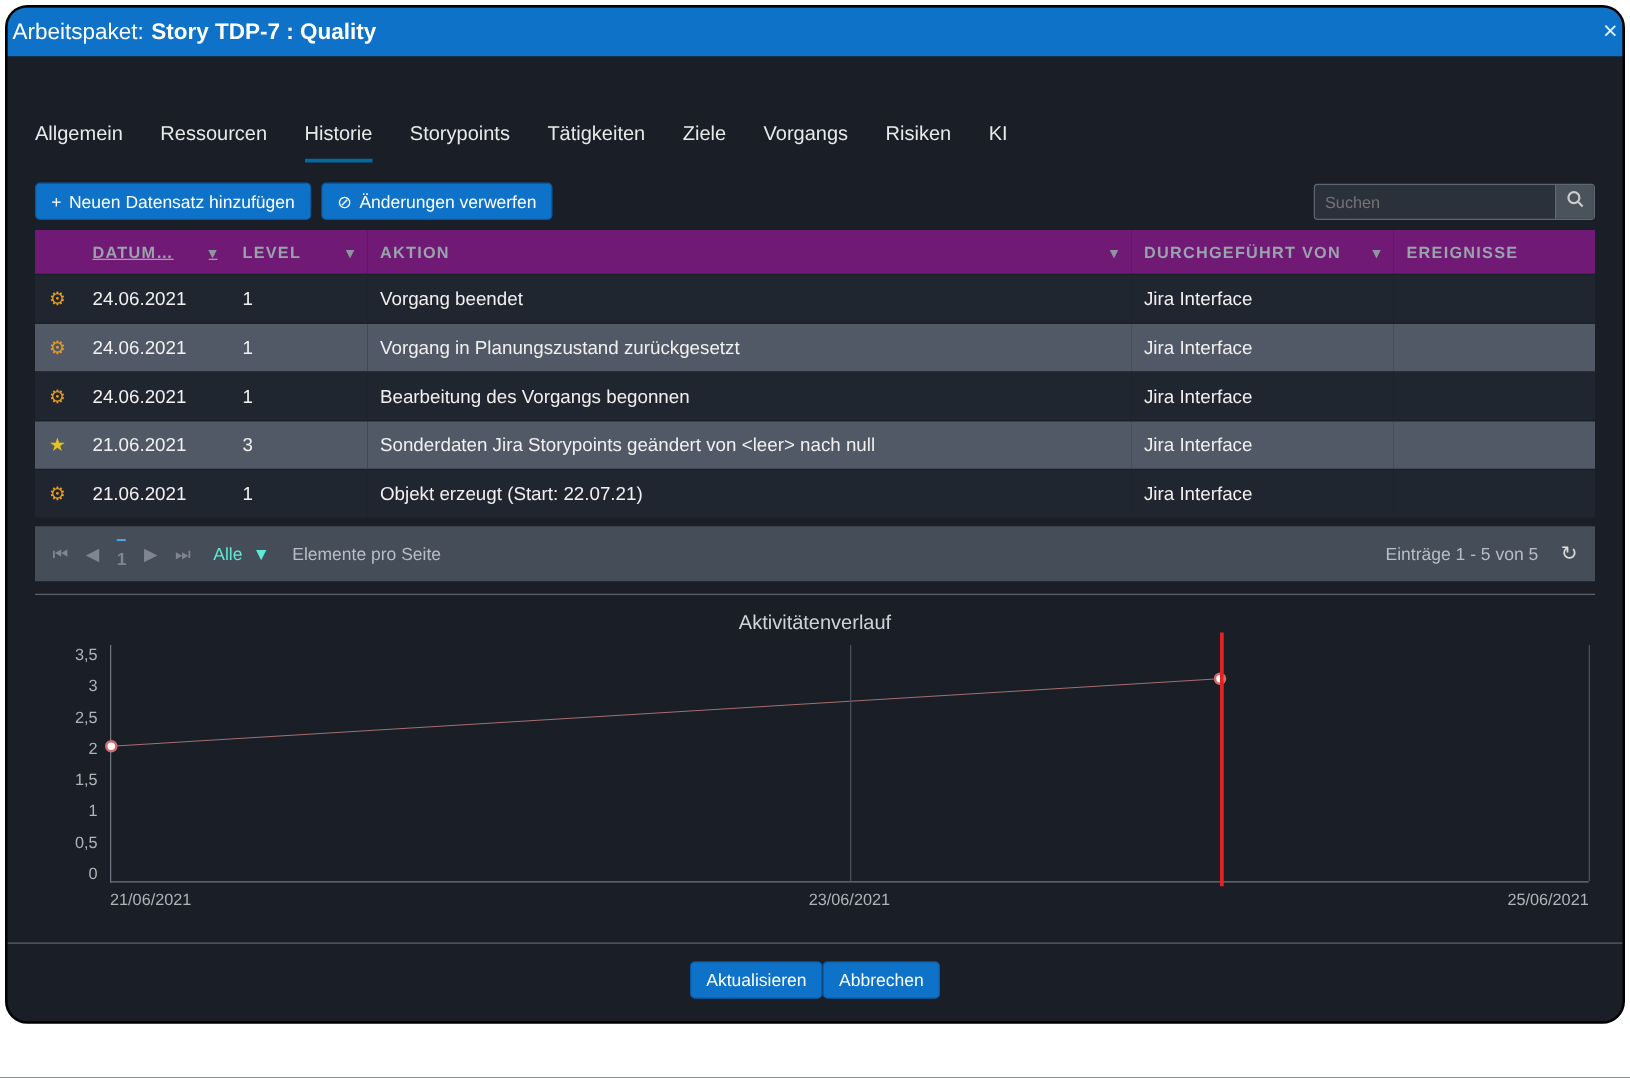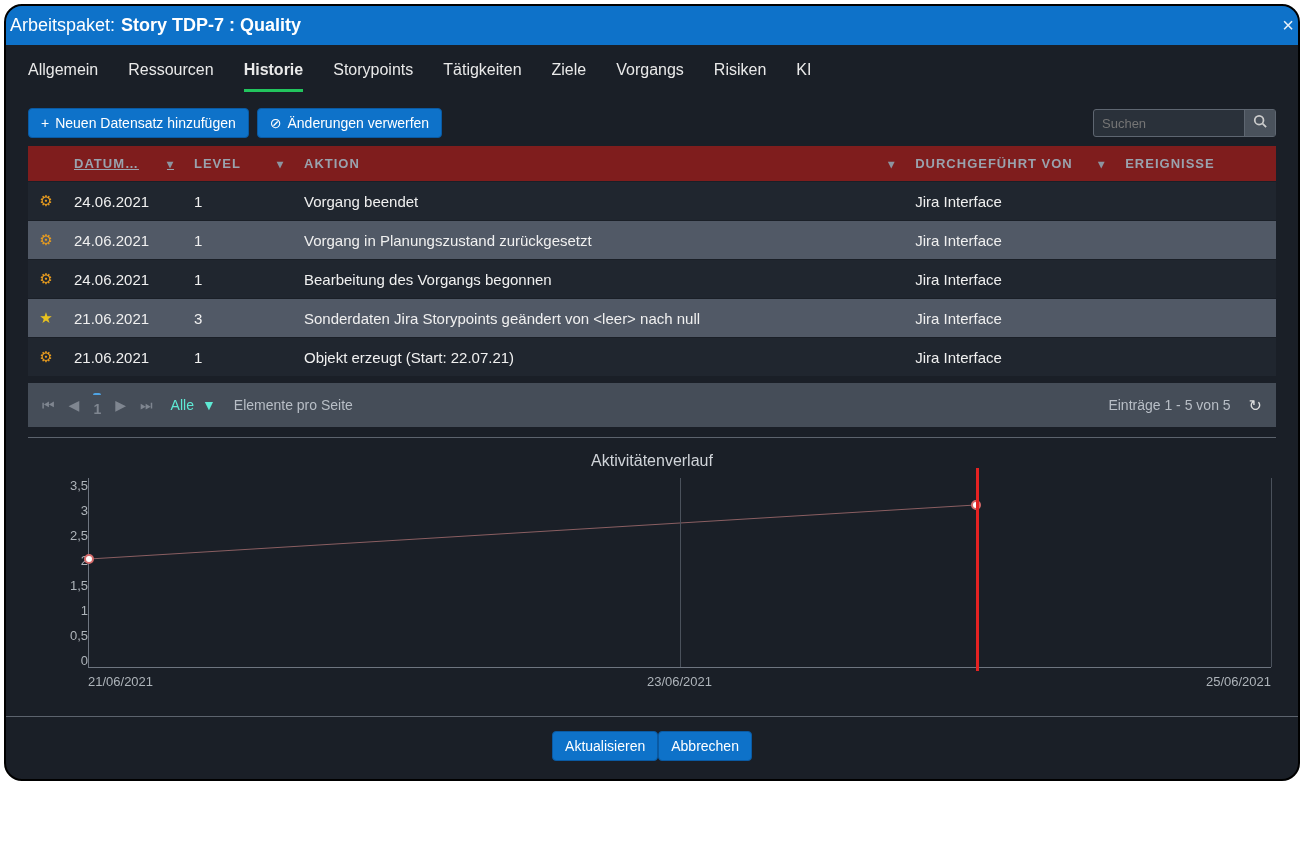--- a/index.html
+++ b/index.html
@@ -29,23 +29,24 @@
   font-size: 18px;
 }
 .modal-header .title { display: flex; gap: 6px; }
 .modal-header .title .bold { font-weight: 700; }
 .modal-header .close { cursor: pointer; font-size: 20px; opacity: 0.9; }
 .tabs {
   display: flex;
   gap: 30px;
   padding: 16px 22px 0 22px;
   font-size: 16px;
+  margin-top: 38px;
 }
 .tabs .tab { color: #e9e9e9; padding-bottom: 10px; cursor: pointer; }
-.tabs .tab.active { font-weight: 700; border-bottom: 3px solid #22c55e; }
+.tabs .tab.active { font-weight: 400; border-bottom: 3px solid #0369a1; }
 .toolbar {
   display: flex;
   align-items: center;
   padding: 16px 22px 8px 22px;
   gap: 8px;
 }
 .btn {
   background: #0e72c9;
   color: #fff;
   border: 1px solid #0a5aa3;
@@ -57,20 +58,21 @@
   gap: 6px;
   cursor: pointer;
 }
 .toolbar .spacer { flex: 1; }
 .search-wrap {
   display: flex;
   align-items: center;
   border: 1px solid #5e6671;
   background: #2a313a;
   border-radius: 3px;
+  gap: 42px;
 }
 .search-wrap input {
   background: transparent;
   border: none;
   color: #ddd;
   padding: 5px 8px;
   width: 150px;
   font-size: 13px;
   outline: none;
 }
@@ -83,21 +85,21 @@
 }
 .table-wrap { padding: 0 22px; }
 table { width: 100%; border-collapse: collapse; font-size: 15px; }
 thead th {
   text-align: left;
   color: #9aa2ad;
   text-transform: uppercase;
   letter-spacing: 1px;
   font-size: 13px;
   padding: 10px 10px;
-  background: #7f1d1d;
+  background: #701a75;
   border-bottom: 1px solid #1a1f27;
 }
 thead th .hdr { display: flex; align-items: center; justify-content: space-between; }
 thead th.sorted { text-decoration: underline; }
 th.gear, td.gear { width: 36px; text-align: center; }
 th.datum { width: 120px; }
 th.level { width: 110px; }
 th.by { width: 210px; }
 tbody tr { border-bottom: 1px solid #1a1f27; }
 tbody tr:nth-child(odd) { background: #20262f; }
@@ -125,21 +127,21 @@
 .pager .select {
   display: inline-flex; align-items: center; gap: 8px; color: #5eead4;
 }
 .pager .spacer { flex: 1; }
 .pager .refresh { cursor: pointer; color: #ddd; font-size: 16px; }
 .divider { height: 1px; background: #5c636d; margin: 10px 22px; }
 .chart-area { padding: 0 22px 6px 22px; }
 .chart-title { text-align: center; color: #d0d4d9; font-size: 16px; margin: 14px 0 8px 0; }
 .chart { position: relative; height: 220px; }
 .y-axis {
-  position: absolute; left: 10px; top: 0; bottom: 30px; width: 50px;
+  position: absolute; left: 0; top: 0; bottom: 30px; width: 50px;
   display: flex; flex-direction: column; justify-content: space-between;
   align-items: flex-end; font-size: 13px; color: #aeb4ba;
 }
 .plot {
   position: absolute; left: 60px; right: 5px; top: 0; bottom: 30px;
   border-left: 1px solid #6e7580; border-bottom: 1px solid #6e7580;
 }
 .gridline-v { position: absolute; top: 0; bottom: 0; width: 1px; background: #4a515b; }
 .marker-line { position: absolute; top: -10px; bottom: -4px; width: 3px; background: #e52222; z-index: 2; }
 .data-line { position: absolute; left: 0; top: 0; width: 100%; height: 100%; }

